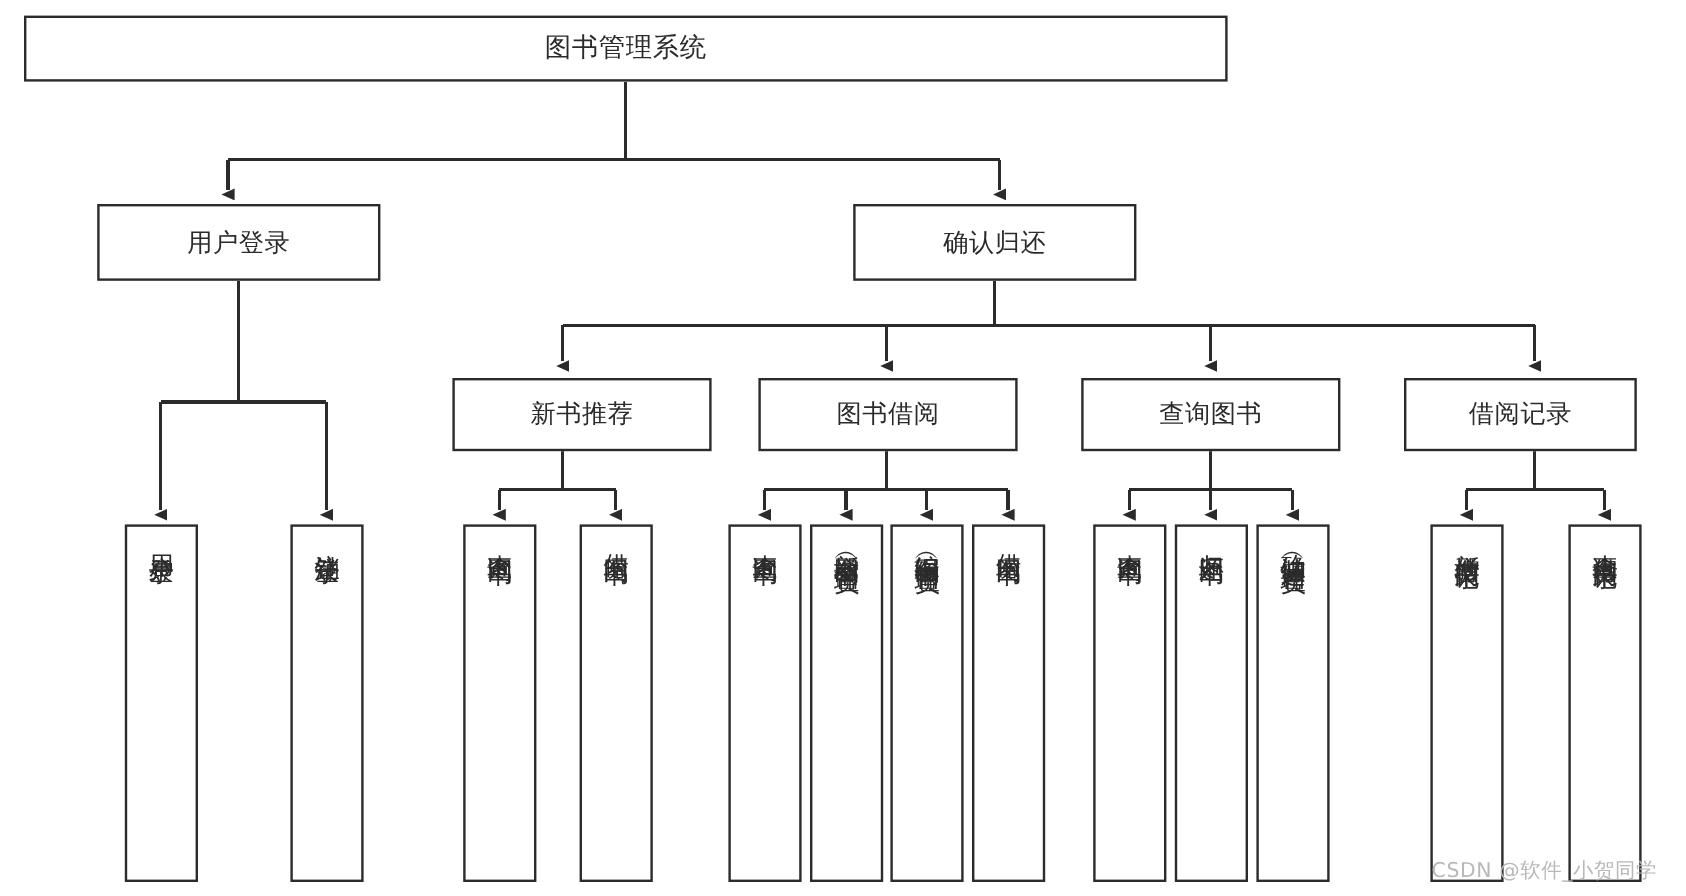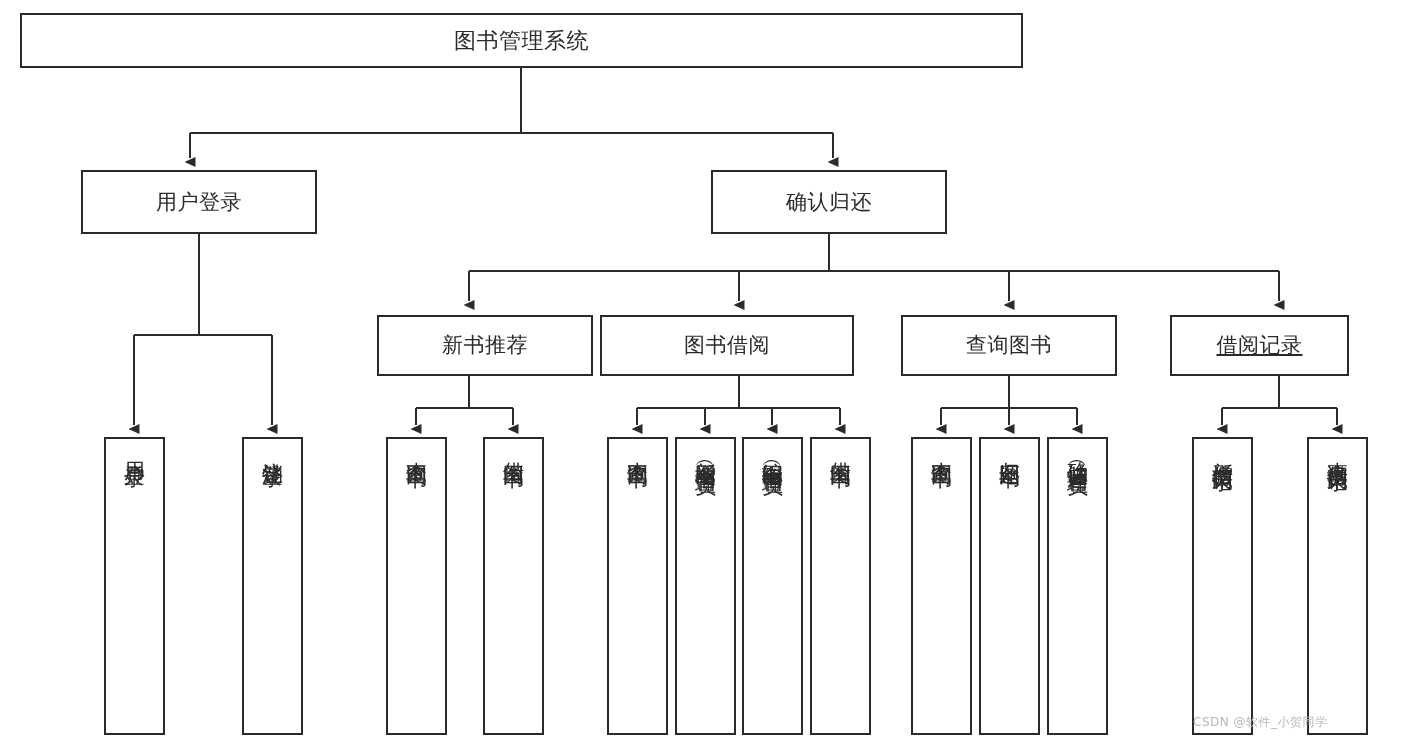--- a/index.html
+++ b/index.html
@@ -65,21 +65,21 @@
     writing-mode: vertical-rl;
     text-orientation: upright;
     font-size: 21px;
     line-height: 1.05;
     letter-spacing: 2px;
     white-space: nowrap;
     -webkit-text-orientation: upright;
   }
   .watermark {
     position: absolute;
-    font-size: 12px;
+    font-size: 17px;
     color: #b8b8b8;
     white-space: nowrap;
     z-index: 3;
     letter-spacing: 0.5px;
   }
 </style>
 </head>
 <body>
 
 <div id="diagram-canvas">
@@ -159,29 +159,29 @@
   </div>
 
   <div class="node horiz" style="left:711px; top:170px; width:236px; height:64px;">
     <span class="node-label">确认归还</span>
   </div>
 
   <div class="node horiz" style="left:361px; top:315px; width:216px; height:61px;margin-left:16px;">
     <span class="node-label">新书推荐</span>
   </div>
 
-  <div class="node horiz" style="left:600px; top:315px; width:254px; height:61px;">
+  <div class="node horiz" style="left:632px; top:315px; width:216px; height:61px;">
     <span class="node-label">图书借阅</span>
   </div>
 
   <div class="node horiz" style="left:901px; top:315px; width:216px; height:61px;">
     <span class="node-label">查询图书</span>
   </div>
 
-  <div class="node horiz" style="left:1170px; top:315px; width:179px; height:61px;text-decoration:underline;">
+  <div class="node horiz" style="left:1170px; top:315px; width:194px; height:61px;">
     <span class="node-label">借阅记录</span>
   </div>
 
   <div class="node vert" style="left:104px; top:437px; width:61px; height:298px;">
     <span class="node-label">用户登录</span>
   </div>
 
   <div class="node vert" style="left:242px; top:437px; width:61px; height:298px;">
     <span class="node-label">注销登录</span>
   </div>

